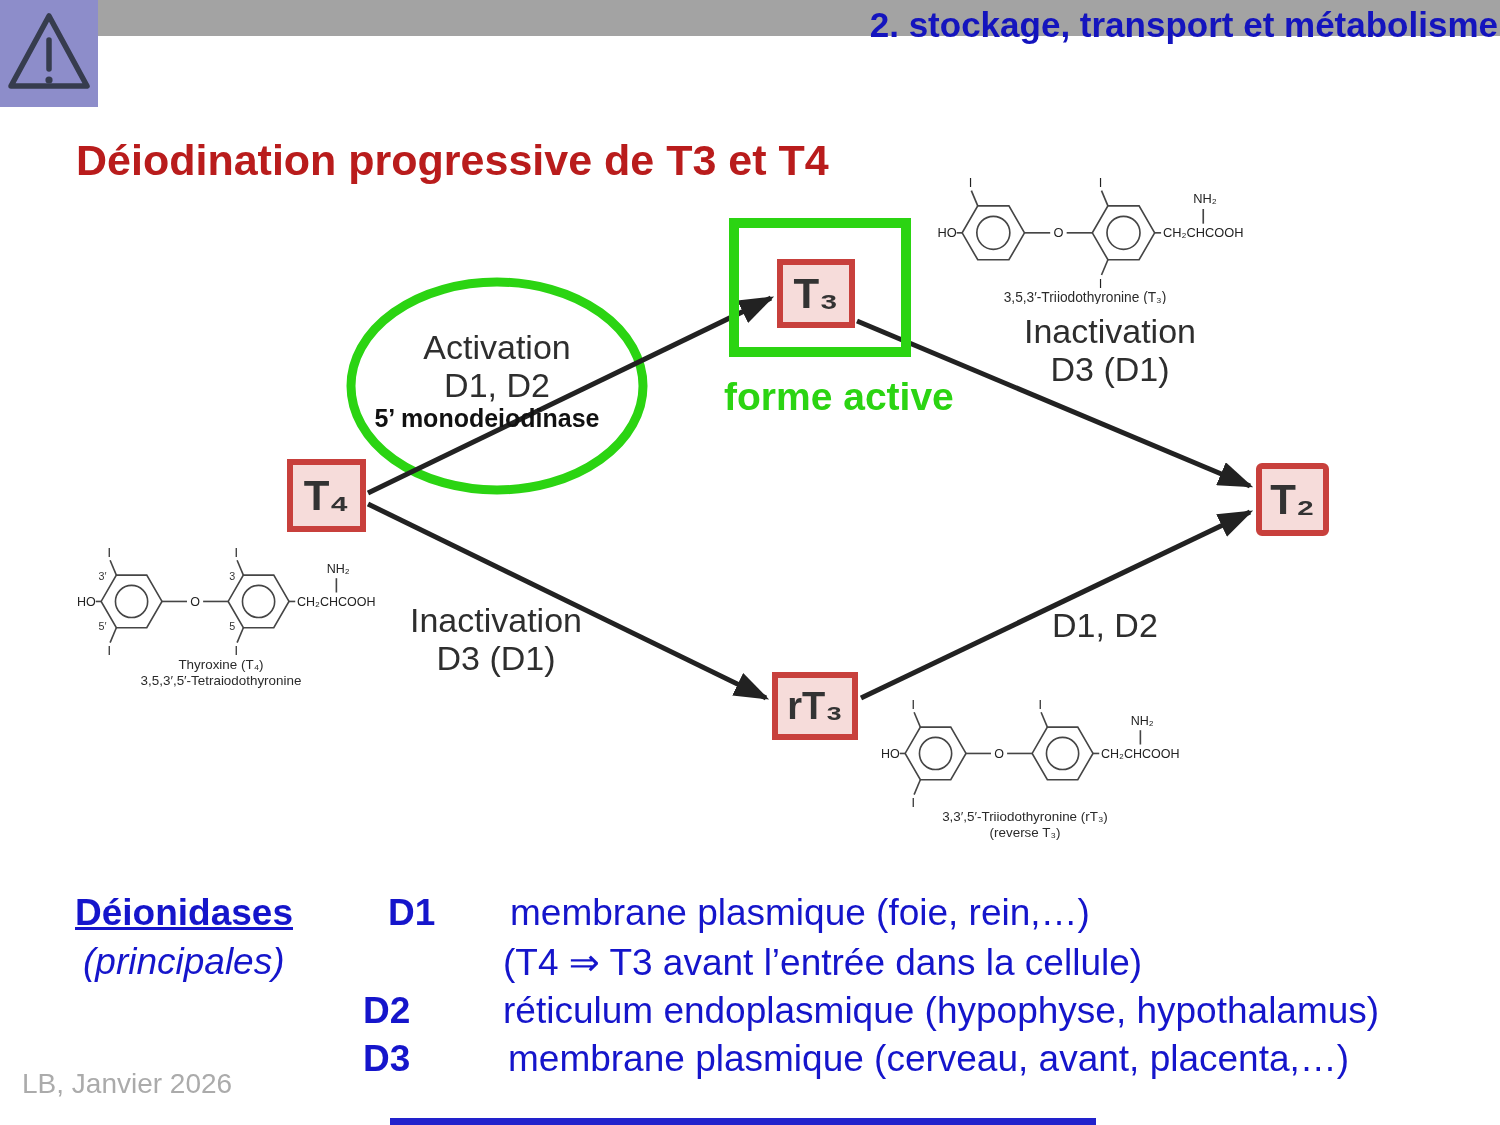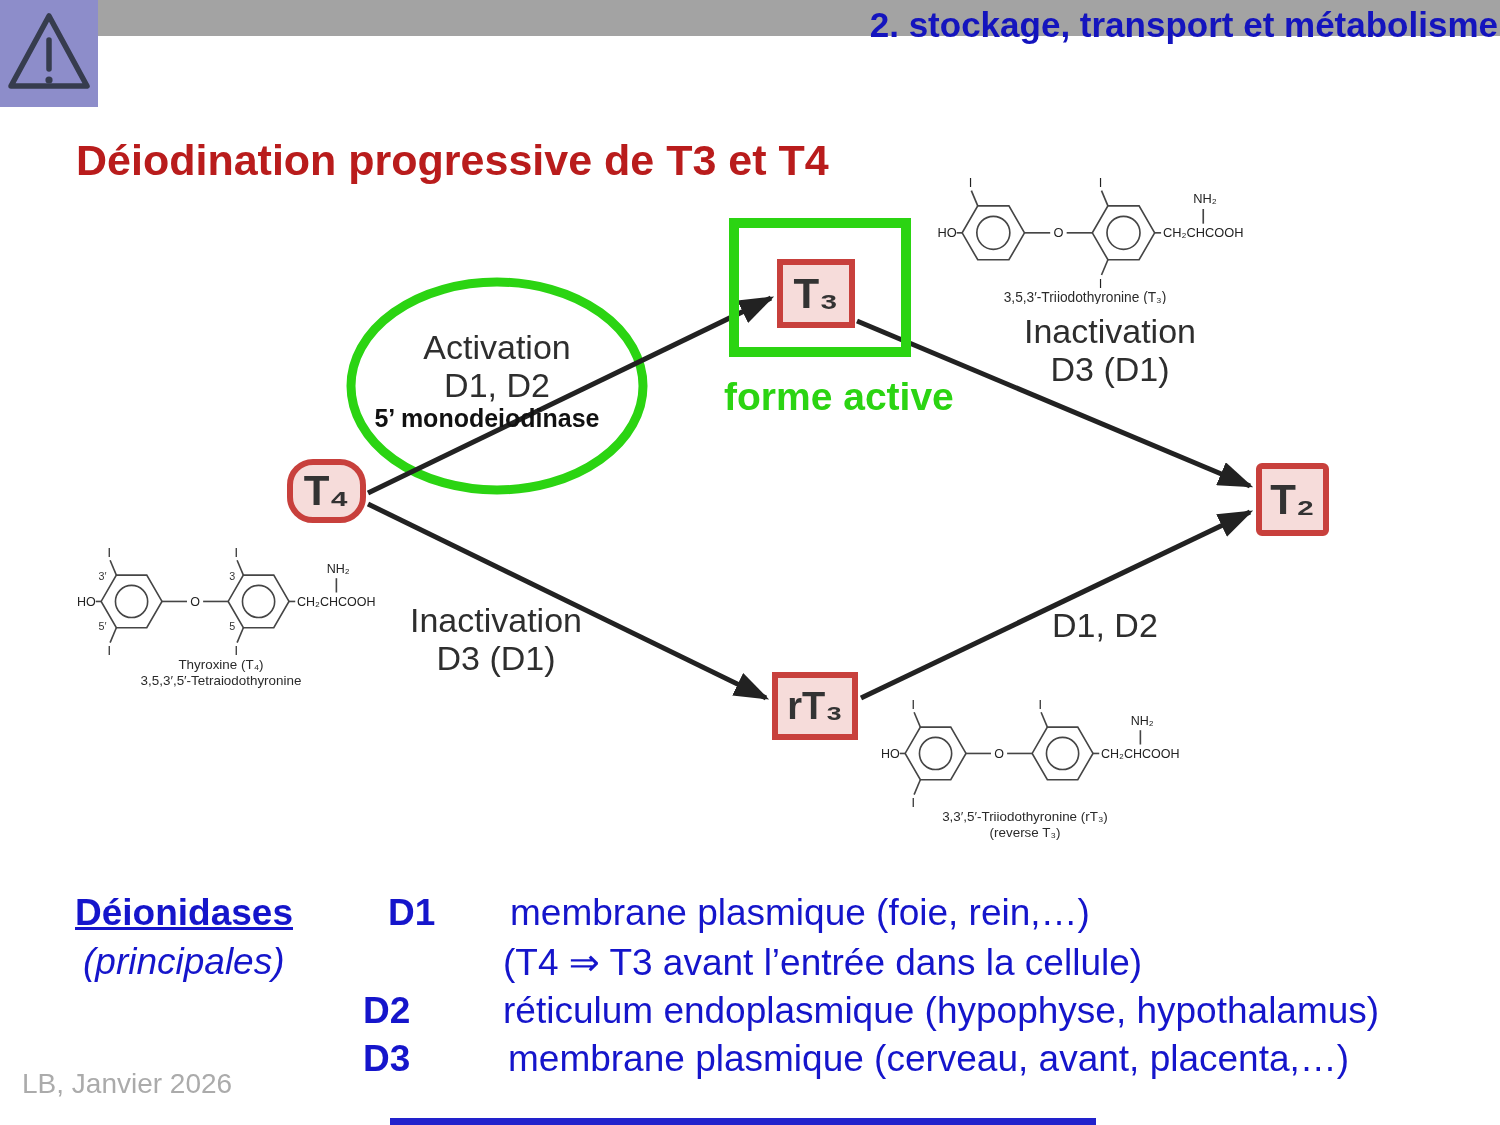--- a/index.html
+++ b/index.html
@@ -15,21 +15,21 @@
   .title { position:absolute; left:64px; top:124px; margin:12px; font-size:43px; font-weight:bold; color:#b91c1c; white-space:nowrap; }
 
   
   .overlay { position:absolute; left:0; top:0; width:1500px; height:1125px; pointer-events:none; }
 
   .green-rect { position:absolute; left:729px; top:218px; width:182px; height:139px; border:10px solid #2BD412; box-sizing:border-box; }
 
   .node { position:absolute; border:6px solid #C8403C; background:#F6DCDA; box-sizing:border-box;
           display:flex; align-items:center; justify-content:center;
           font-size:42px; font-weight:600; color:#333333; }
-  .node-t4  { left:287px; top:459px; width:79px; height:64px;border-radius:26px; }
+  .node-t4  { left:287px; top:459px; width:79px; height:73px; }
   .node-t3  { left:777px; top:259px; width:78px; height:69px; }
   .node-rt3 { left:772px; top:672px; width:86px; height:68px; font-size:38px; }
   .node-t2  { left:1256px; top:463px; width:73px; height:73px;border-radius:6px; }
 
   .diag-label { position:absolute; font-size:34px; line-height:38px; color:#2e2e2e; text-align:center; white-space:nowrap; }
   .lbl-activation  { left:373px; top:328px; width:248px; }
   .lbl-inact-top   { left:985px; top:312px; width:250px; }
   .lbl-inact-bot   { left:372px; top:601px; width:248px; }
   .lbl-d1d2        { left:1052px; top:606px; width:140px; text-align:left; }
   .lbl-mono { position:absolute; left:367px; top:404px; width:240px; text-align:center;

